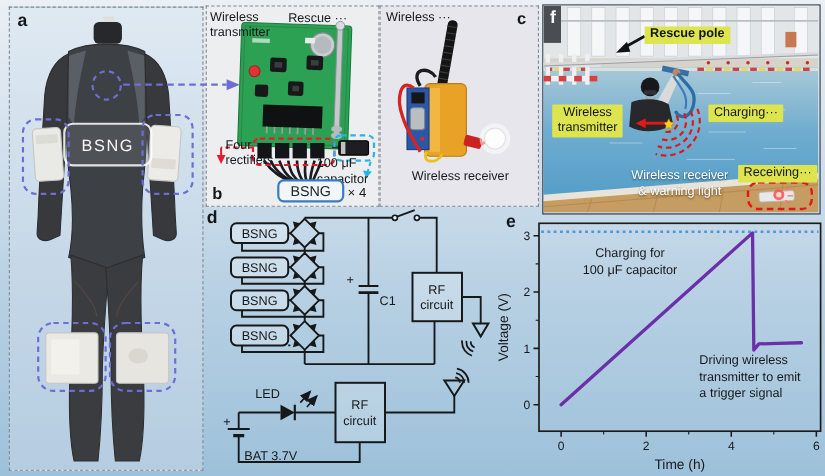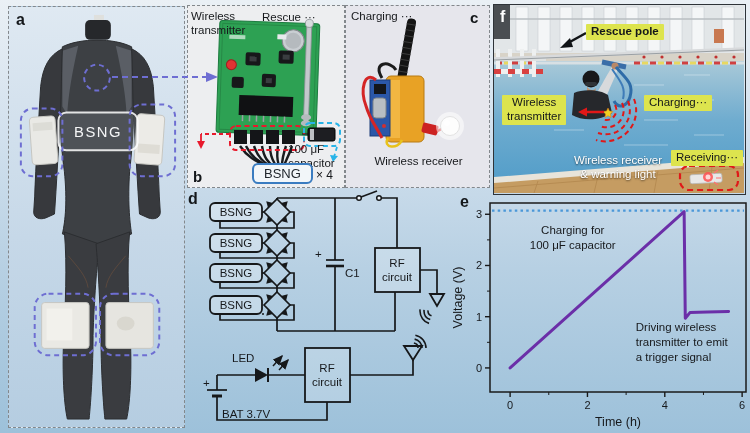--- a/index.html
+++ b/index.html
@@ -133,20 +133,21 @@
       <path d="M42,128 H13" fill="none" stroke="#e8192c" stroke-width="1.8" stroke-dasharray="4 3"></path>
       <path d="M13,128 V137" fill="none" stroke="#e8192c" stroke-width="1.8"></path>
       <polygon points="9,135 13,143 17,135" fill="#e8192c"></polygon>
 
       <rect x="116" y="117" width="36" height="23" rx="6" fill="none" stroke="#28b4e8" stroke-width="2" stroke-dasharray="5 3.5"></rect>
       <path d="M149,141 L146,151" fill="none" stroke="#28b4e8" stroke-width="1.8" stroke-dasharray="4 3"></path>
       <polygon points="142,149 145,156 150,150" fill="#28b4e8"></polygon>
     </svg>
     <div class="txt" style="left:3px;top:3px;width:74px;">Wireless transmitter</div>
     <div class="txt" style="left:74px;top:4px;white-space:nowrap;">Rescue ···</div>
+    <div class="txt" style="left:17px;top:119px;width:56px;">Four rectifiers</div>
     <div class="txt" style="left:100px;top:136px;width:58px;">100 μF capacitor</div>
     <div class="chip" style="left:64px;top:157px;">BSNG</div>
     <div class="txt" style="left:128px;top:162px;font-size:12px;">× 4</div>
     <div class="plabel" style="left:5px;top:163px;">b</div>
   </section>
 
   <section class="panel dashbox" style="left:345px;top:5px;width:145px;height:183px;background:#e6e6ec;">
     <svg width="145" height="183" viewBox="0 0 145 183">
       <g transform="rotate(10 60 45)">
         <rect x="56" y="12" width="9" height="62" rx="4" fill="#141414"></rect>
@@ -166,21 +167,21 @@
         <path d="M42,132 C36,142 52,144 56,134" stroke="#e8c21c" stroke-width="2.5"></path>
       </g>
       <rect x="76" y="118" width="16" height="10" rx="2" transform="rotate(14 84 123)" fill="#cc2222"></rect>
       <path d="M90,126 L97,122" stroke="#d42525" stroke-width="2.5"></path>
       <g>
         <circle cx="104" cy="120" r="14" fill="rgba(255,255,255,0.55)"></circle>
         <circle cx="104" cy="120" r="9.5" fill="#fdfdfd" stroke="#e2e2e2"></circle>
         <circle cx="101" cy="117" r="3" fill="#ffffff"></circle>
       </g>
     </svg>
-    <div class="txt" style="left:5px;top:3px;white-space:nowrap;">Charging ···</div>
+    <div class="txt" style="left:5px;top:3px;white-space:nowrap;">Wireless ···</div>
     <div class="txt center" style="left:0;top:148px;width:145px;">Wireless receiver</div>
     <div class="plabel" style="left:124px;top:4px;">c</div>
   </section>
 
   <section class="panel" style="left:493px;top:4px;width:253px;height:191px;border:1.5px solid #2e3338;">
     <svg width="250" height="188" viewBox="0 0 250 188">
       <defs>
         <linearGradient id="waterg" x1="0" y1="0" x2="0" y2="1">
           <stop offset="0" stop-color="#a9c9d8"></stop>
             <stop offset="0.45" stop-color="#6faccf"></stop>

